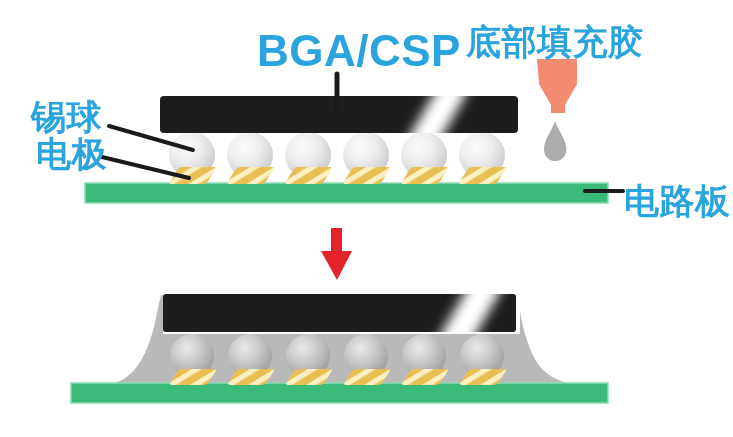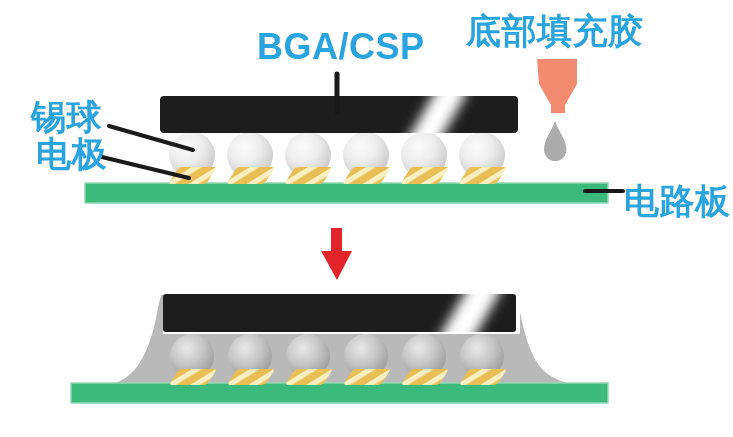--- a/index.html
+++ b/index.html
@@ -14,22 +14,22 @@
   .lbl{
     position:absolute;
     color:#2AA4DE;
     font-weight:600;
     font-size:35px;
     line-height:1.0;
     letter-spacing:0.5px;
     white-space:nowrap;
     user-select:none;
   }
-  .lbl-bga{left:257px;top:29px;font-size:36px;}
-  .lbl-underfill{left:466px;top:13px;}
+  .lbl-bga{left:257px;top:29px;font-size:44px;}
+  .lbl-underfill{left:466px;top:24px;}
   .lbl-ball{left:31px;top:99px;}
   .lbl-electrode{left:36px;top:136px;}
   .lbl-pcb{left:624px;top:183px;}
 </style>
 </head>
 <body>
 
 <div class="stage">
 
   <svg class="diagram-svg" width="733" height="437" viewBox="0 0 733 437">

